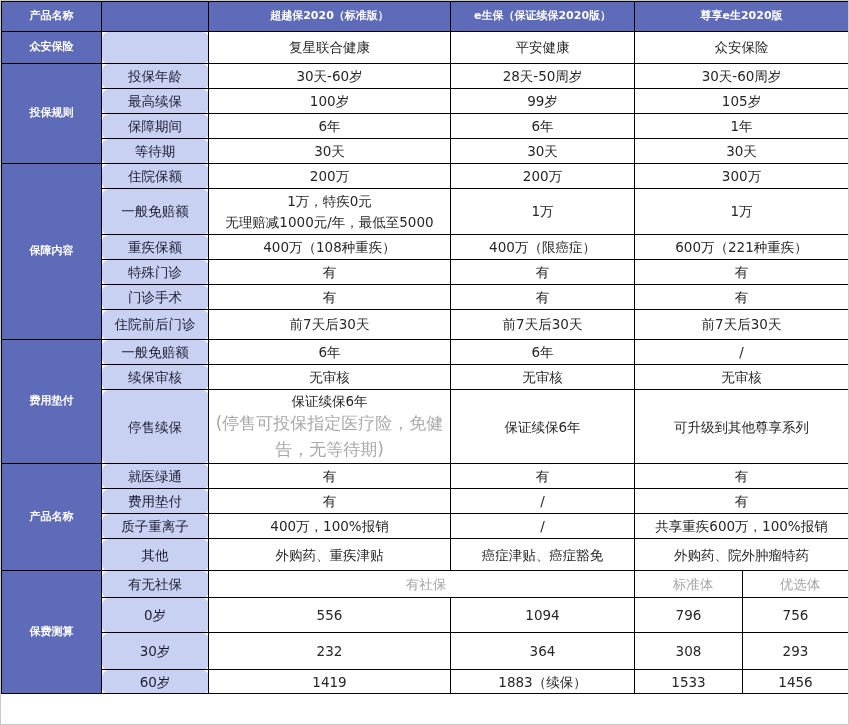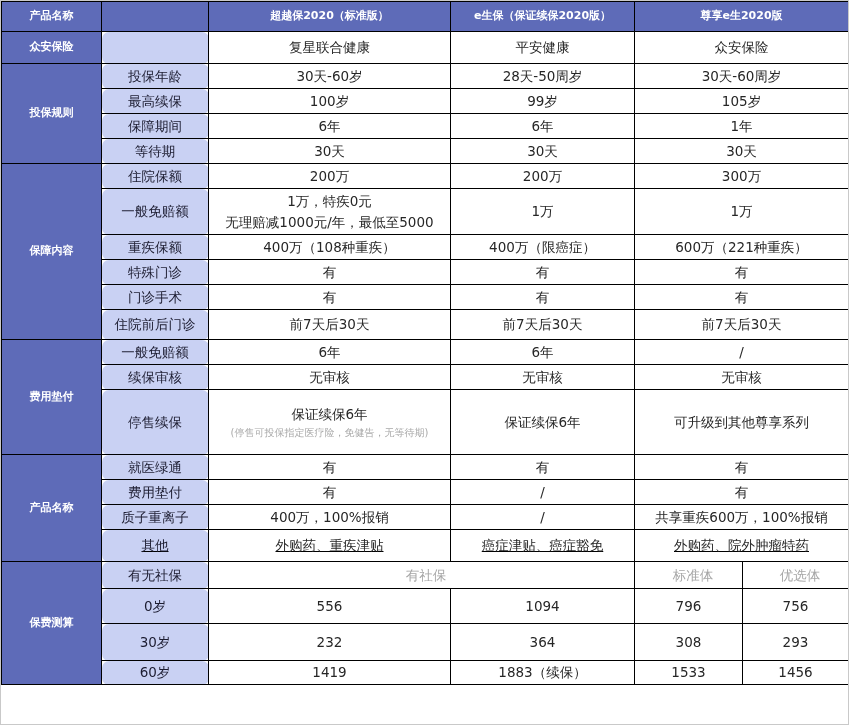--- a/index.html
+++ b/index.html
@@ -30,29 +30,29 @@
     padding:1px 3px;font-size:13.5px;color:var(--text);
     overflow:hidden;line-height:1.35;
   }
   td.dark{
     background:var(--header_bg);color:#fff;font-weight:bold;font-size:11px;
   }
   td.sub{
     background:var(--label_bg);color:var(--sub_text);border-radius:7px;
   }
   td.muted{color:var(--muted);padding-left:12px;}
-  .note{color:#a9a9a9;font-size:10px;line-height:1.5;}
+  .note{color:#a9a9a9;font-size:17px;line-height:1.5;}
   .line{line-height:1.5;}
   tr.h-header{height:30px;}
   tr.h-company{height:32px;}
   tr.h-std{height:25px;}
   tr.h-deduct{height:46px;padding-left:6px;}
   tr.h-prepost{height:30px;}
   tr.h-stop{height:65px;}
-  tr.h-other{height:32px;text-decoration:underline;}
+  tr.h-other{height:32px;}
   tr.h-social{height:27px;}
   tr.h-p0{height:35px;}
   tr.h-p30{height:37px;}
   tr.h-p60{height:24px;}
 </style>
 </head>
 <body>
 
 <div class="wrap">
 

